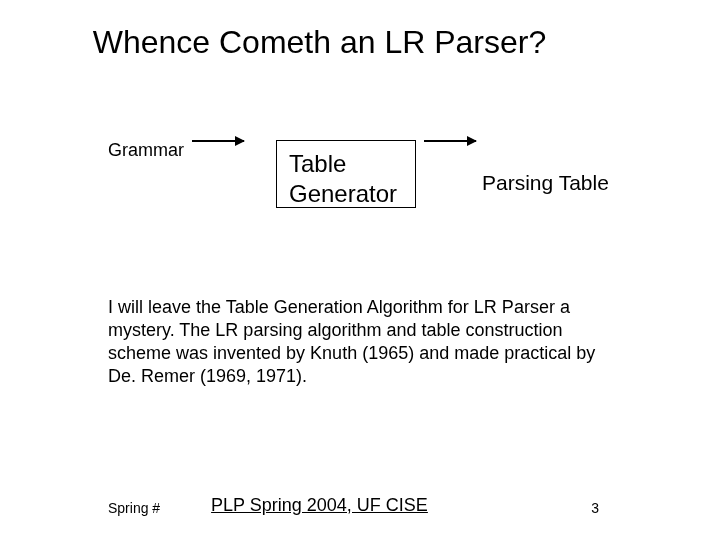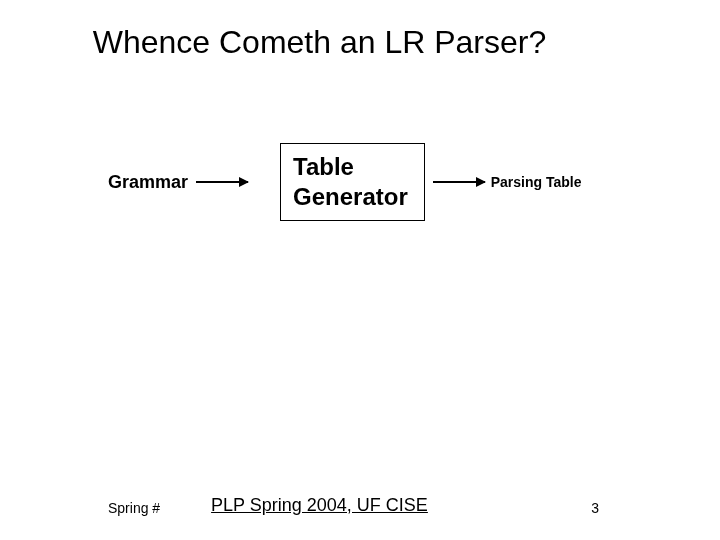--- a/index.html
+++ b/index.html
@@ -22,27 +22,25 @@
     position: absolute;
     top: 24px;
     left: 0;
     width: 100%;
     text-align: center;
     font-size: 32px;
     font-weight: 400;
   }
   .diagram {
     position: absolute;
-    top: 148px;
+    top: 140px;
     left: 108px;
     width: 520px;
     height: 68px;
     display: flex;
-    align-items: center;
-    font-weight: bold;
   }
   .grammar-label {
     font-size: 18px;
     white-space: nowrap;
   }
   .arrow {
     flex: 0 0 52px;
     height: 2px;
     background: #000;
     position: relative;
@@ -61,22 +59,23 @@
   .table-gen-box {
     border: 1.5px solid #000;
     padding: 8px 16px 8px 12px;
     font-size: 24px;
     line-height: 1.25;
     white-space: pre-line;
     min-width: 110px;
     margin-left: 26px;
   }
   .parsing-label {
-    font-size: 14px;
+    font-size: 21px;
     white-space: nowrap;
+    margin-top: 31px;
   }
   .body-text {
     position: absolute;
     top: 296px;
     left: 108px;
     width: 520px;
     font-size: 18px;
     line-height: 1.28;
   }
   .footer {
@@ -117,20 +116,21 @@
 
   <div class="diagram">
     <span class="grammar-label">Grammar</span>
     <span class="arrow"></span>
     <div class="table-gen-box">Table
 Generator</div>
     <span class="arrow"></span>
     <span class="parsing-label">Parsing Table</span>
   </div>
 
+  <div class="body-text">I will leave the Table Generation Algorithm for LR Parser a mystery.  The LR parsing algorithm and table construction scheme was invented by Knuth (1965) and made practical by De. Remer (1969, 1971).</div>
 
   <div class="footer">
     <div class="footer-left">Spring #</div>
     <div class="footer-center">PLP Spring 2004, UF CISE</div>
     <div class="footer-right">3</div>
   </div>
 
 </div>
 
 </body></html>

